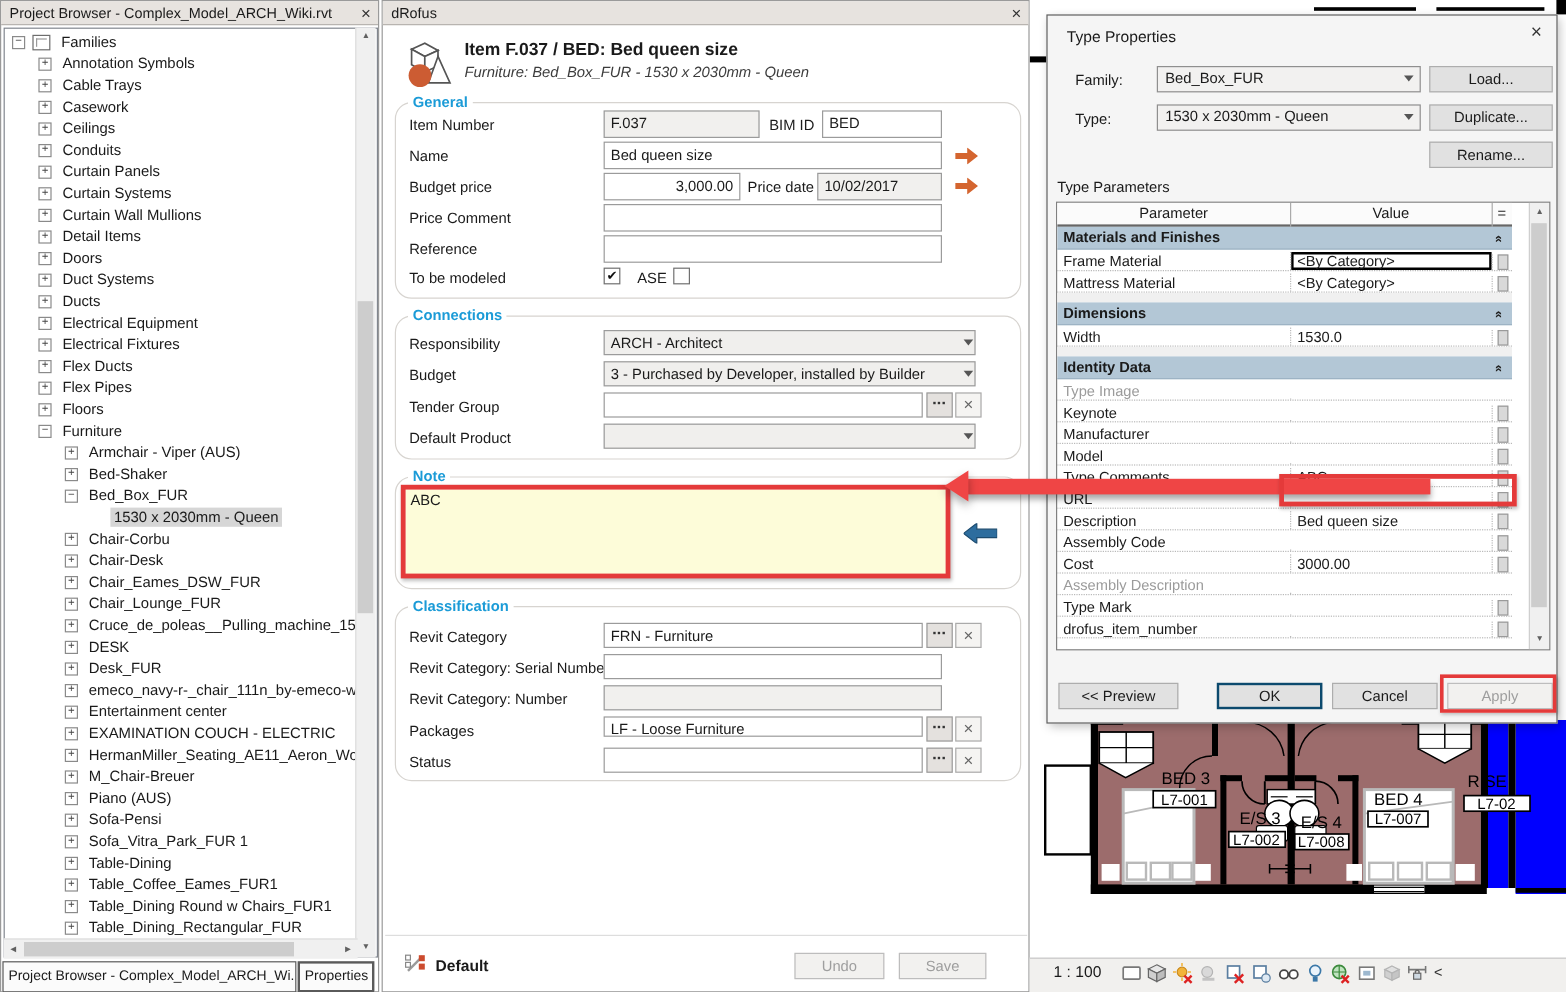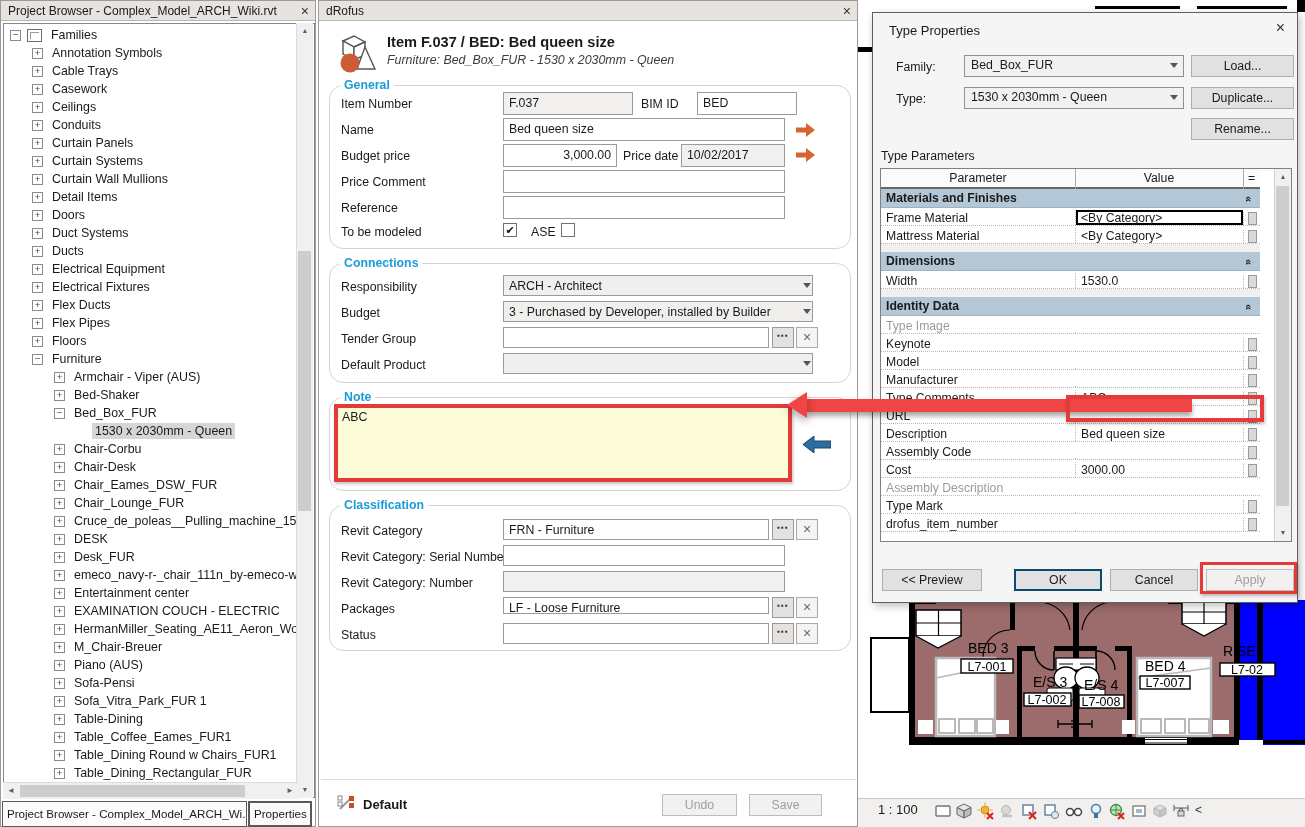--- a/index.html
+++ b/index.html
@@ -425,21 +425,21 @@
     </svg>
     <div class="abs" style="left:68px;top:33px;font-size:14.6px;font-weight:bold">Item F.037 / BED: Bed queen size</div>
     <div class="abs" style="left:68px;top:52px;font-size:12.4px;font-style:italic;color:#3c3c3c">Furniture: Bed_Box_FUR - 1530 x 2030mm - Queen</div>
 
     <div class="gbox" style="left:10px;top:84px;width:520px;height:162px">
       <span class="glegend">General</span>
     </div>
     <div class="flab" style="left:22px;top:96px">Item Number</div>
     <div class="fin ro" style="left:184px;top:91px;width:130px">F.037</div>
     <div class="flab" style="left:322px;top:96px">BIM ID</div>
-    <div class="fin" style="left:378px;top:91px;width:100px">BED</div>
+    <div class="fin" style="left:366px;top:91px;width:100px">BED</div>
     <div class="flab" style="left:22px;top:122px">Name</div>
     <div class="fin" style="left:184px;top:117px;width:282px">Bed queen size</div>
     <div class="flab" style="left:22px;top:148px">Budget price</div>
     <div class="fin num" style="left:184px;top:143px;width:114px">3,000.00</div>
     <div class="flab" style="left:304px;top:148px">Price date</div>
     <div class="fin ro" style="left:362px;top:143px;width:104px">10/02/2017</div>
     <div class="flab" style="left:22px;top:174px">Price Comment</div>
     <div class="fin" style="left:184px;top:169px;width:282px"></div>
     <div class="flab" style="left:22px;top:200px">Reference</div>
     <div class="fin" style="left:184px;top:195px;width:282px"></div>
@@ -566,28 +566,28 @@
             <div class="ecell"></div>
           </div>
           <div class="tprow">
             <div class="pcell">Keynote</div>
             <div class="vcell"></div>
             <div class="ecell">
               <span class="ebtn"></span>
             </div>
           </div>
           <div class="tprow">
+            <div class="pcell">Manufacturer</div>
+            <div class="vcell"></div>
+            <div class="ecell">
+              <span class="ebtn"></span>
+            </div>
+          </div>
+          <div class="tprow">
             <div class="pcell">Model</div>
-            <div class="vcell"></div>
-            <div class="ecell">
-              <span class="ebtn"></span>
-            </div>
-          </div>
-          <div class="tprow">
-            <div class="pcell">Manufacturer</div>
             <div class="vcell"></div>
             <div class="ecell">
               <span class="ebtn"></span>
             </div>
           </div>
           <div class="tprow">
             <div class="pcell">Type Comments</div>
             <div class="vcell">ABC</div>
             <div class="ecell">
               <span class="ebtn"></span>

